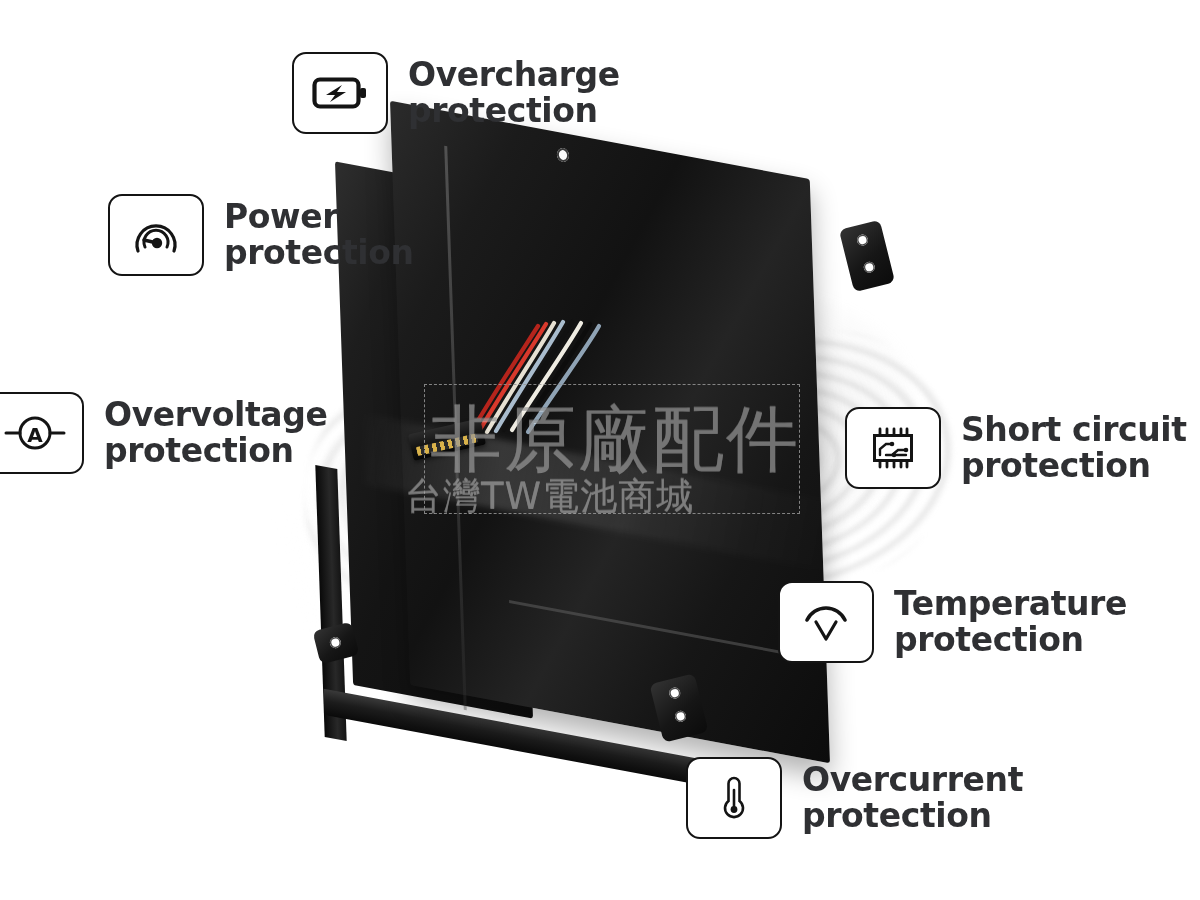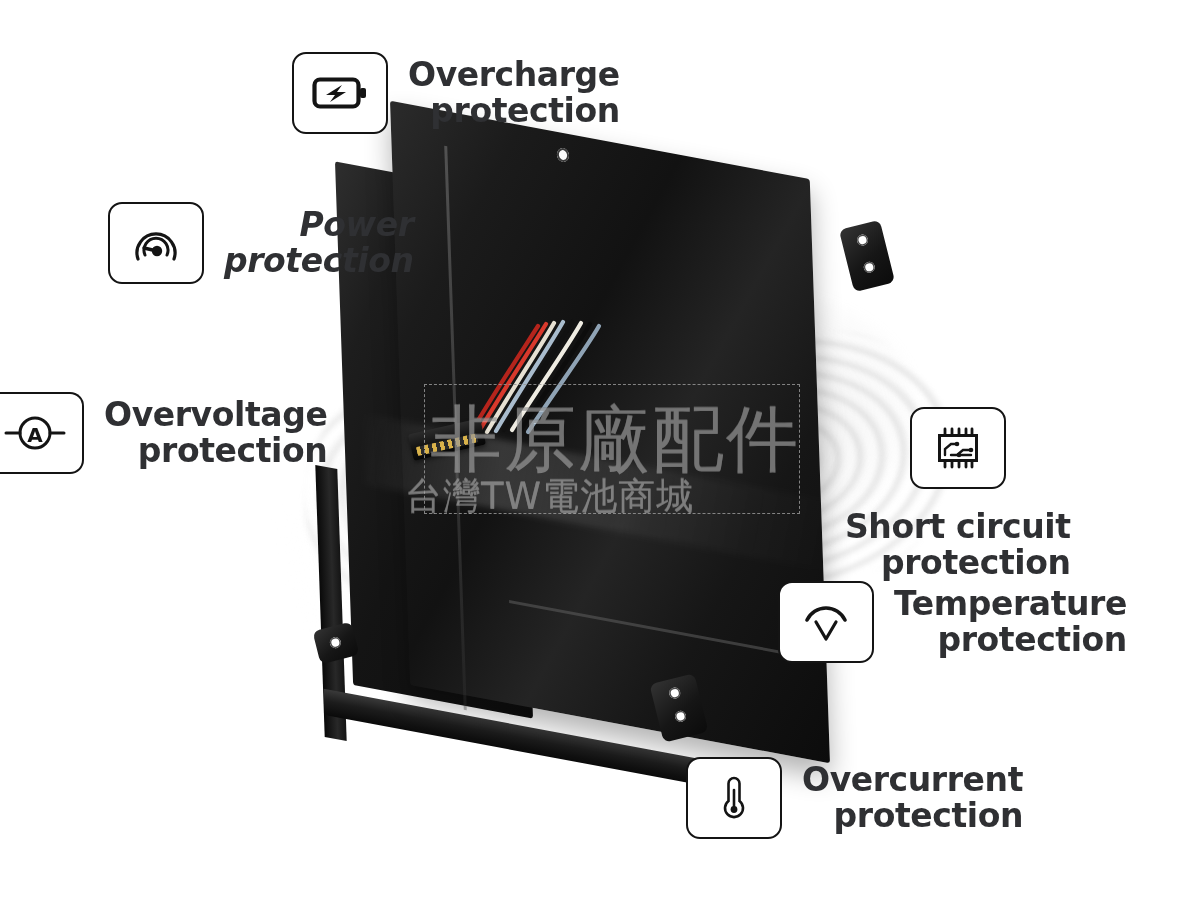--- a/index.html
+++ b/index.html
@@ -231,21 +231,20 @@
     text-shadow: 0 1px 0 rgba(255,255,255,0.35);
     white-space: nowrap;
   }
 
   
   .feature {
     position: absolute;
     display: flex;
     align-items: center;
     gap: 20px;
-    text-align: right;
   }
   .icon-box {
     flex: 0 0 auto;
     width: 96px;
     height: 82px;
     box-sizing: border-box;
     border: 2px solid #141414;
     border-radius: 14px;
     background: #ffffff;
     display: flex;
@@ -258,23 +257,23 @@
     font-size: 33px;
     font-weight: 700;
     line-height: 1.08;
     color: #2f3033;
     letter-spacing: -0.4px;
     white-space: pre-line;
   }
 
   
   #feat-overcharge     { left: 292px; top: 52px; }
-  #feat-power          { left: 108px; top: 202px; font-style: italic; }
+  #feat-power          { left: 108px; top: 194px; }
   #feat-overcurrent    { left: -12px; top: 392px; }
-  #feat-shortcircuit   { left: 845px; top: 407px; flex-direction: column; }
+  #feat-shortcircuit   { left: 845px; top: 407px; }
   #feat-overvoltage    { left: 778px; top: 581px; }
   #feat-temperature    { left: 686px; top: 757px; }
 
   #feat-overcurrent .icon-box { border-radius: 0 14px 14px 0; border-left: none; }
 </style>
 </head>
 <body>
 
 <div id="stage">
 

